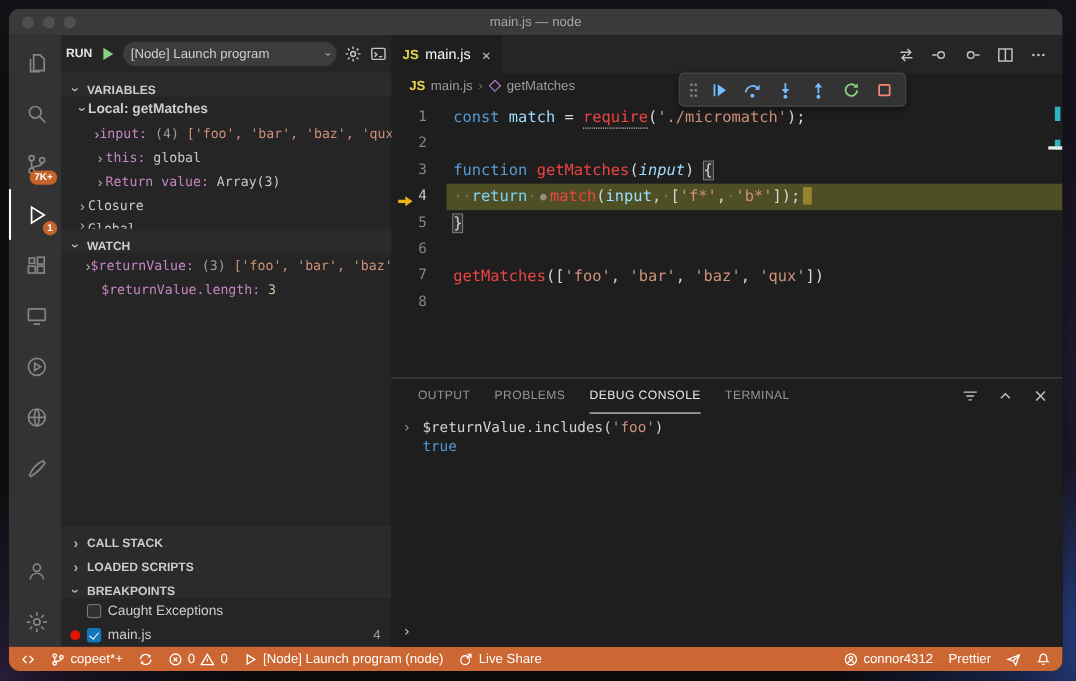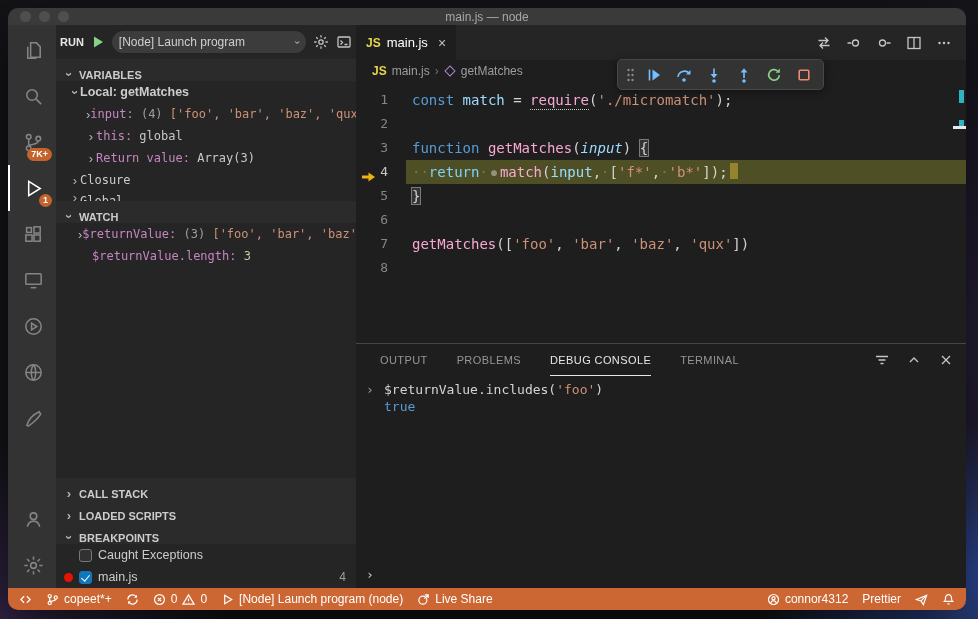--- a/index.html
+++ b/index.html
@@ -13,21 +13,21 @@
       #141418;
   }
   .mono{font-family:"DejaVu Sans Mono","Liberation Mono",monospace}
   .window{
     position:absolute;left:8px;top:8px;width:958px;height:602px;
     border-radius:10px;overflow:hidden;background:#1e1e1e;
     box-shadow:0 22px 60px rgba(0,0,0,.65);
     display:flex;flex-direction:column;
   }
   
-  .titlebar{height:17px;background:#3a3a3a;position:relative;flex-shrink:0;display:flex;align-items:center;justify-content:center}
+  .titlebar{height:24px;background:#3a3a3a;position:relative;flex-shrink:0;display:flex;align-items:center;justify-content:center}
   .lights{position:absolute;left:12px;top:0;height:100%;display:flex;align-items:center;gap:8px}
   .light{width:11px;height:11px;border-radius:50%;background:#4f4f4f}
   .win-title{font-size:12px;color:#a6a6a6}
   
   .main{flex:1;display:flex;min-height:0}
   
   .activitybar{width:48px;background:#333333;display:flex;flex-direction:column;align-items:stretch;flex-shrink:0;padding-top:2px}
   .ai{position:relative;height:46px;display:flex;align-items:center;justify-content:center;color:#858585;cursor:pointer;border-left:2px solid transparent}
   .ai svg{width:23px;height:23px;stroke:currentColor;fill:none;stroke-width:1.6}
   .ai.active{color:#ffffff;border-left-color:#ffffff}
@@ -85,41 +85,41 @@
   
   .code-area{flex:1;padding-top:6px;position:relative;overflow:hidden}
   .line{display:flex;height:24px;line-height:24px;position:relative;font-family:"DejaVu Sans Mono","Liberation Mono",monospace;font-size:14px}
   .ln{width:50px;text-align:right;padding-right:18px;color:#858585;flex-shrink:0;font-size:13px}
   .line .code{flex:1;white-space:pre;padding-left:6px;color:#d4d4d4}
   .line.current .code{background:rgba(255,255,70,.22)}
   .line.current .ln{color:#c6c6c6}
   .exec-arrow{position:absolute;left:5px;top:6px}
   .tok.kw{color:#569cd6}
   .tok.ctrl{color:#7dd3fc}
-  .tok.fn{color:#f9a8d4}
+  .tok.fn{color:#ef4444}
   .tok.var{color:#9cdcfe}
   .tok.param{color:#9cdcfe;font-style:italic}
   .tok.str{color:#ce9178}
   .tok.num,.tok.vnum{color:#b5cea8}
   .tok.pl{color:#d4d4d4}
   .tok.ws{color:rgba(235,235,235,.25)}
   .tok.udots{border-bottom:1.5px dotted #c8c8c8;padding-bottom:1px}
   .tok.bm{outline:1px solid #7a7a7a;background:rgba(130,130,130,.22)}
   .tok.inlinebp{color:#93937d;font-size:10px;margin:0 3px;vertical-align:1px}
   .tok.colhl{background:rgba(238,195,55,.45);display:inline-block;width:8px;height:16px;vertical-align:-3px;margin-left:2px}
   .tok.vname{color:#c586c0}
   .tok.dim{color:#9d9d9d}
   .tok.vstr{color:#ce9178}
   .tok.vplain{color:#c8c8c8}
   .tok.vscope{color:#cccccc}
   .ruler-mark{position:absolute;right:2px;width:5px;background:#2fb3c4}
   .ruler-line{position:absolute;right:0;width:13px;height:3px;background:#e8e8e8}
   
   .panel{height:245px;border-top:1px solid #464646;display:flex;flex-direction:column;flex-shrink:0;position:relative;background:#1e1e1e}
-  .panel-header{height:32px;display:flex;align-items:center;padding:0 12px 0 24px;gap:29px;flex-shrink:0}
+  .panel-header{height:32px;display:flex;align-items:center;padding:0 12px 0 24px;gap:22px;flex-shrink:0}
   .panel-tab{font-size:11px;letter-spacing:.4px;color:#969696;cursor:pointer;height:100%;display:flex;align-items:center;border-bottom:1px solid transparent}
   .panel-tab.active{color:#e7e7e7;border-bottom-color:#e7e7e7}
   .panel-actions{margin-left:auto;display:flex;align-items:center;gap:16px;color:#c5c5c5}
   .panel-actions svg{width:16px;height:16px;stroke:currentColor;fill:none;stroke-width:1.3;display:block;cursor:pointer}
   .console{flex:1;padding:4px 0;font-size:13px;position:relative}
   .console-row{display:flex;align-items:center;height:18px;padding-left:10px;white-space:pre}
   .console-chev{color:#9d9d9d;width:18px;font-size:13px}
   .console-result{color:#569cd6;padding-left:28px;height:18px;line-height:18px}
   .console-input{position:absolute;left:10px;bottom:6px;color:#cccccc;font-size:13px}
   

